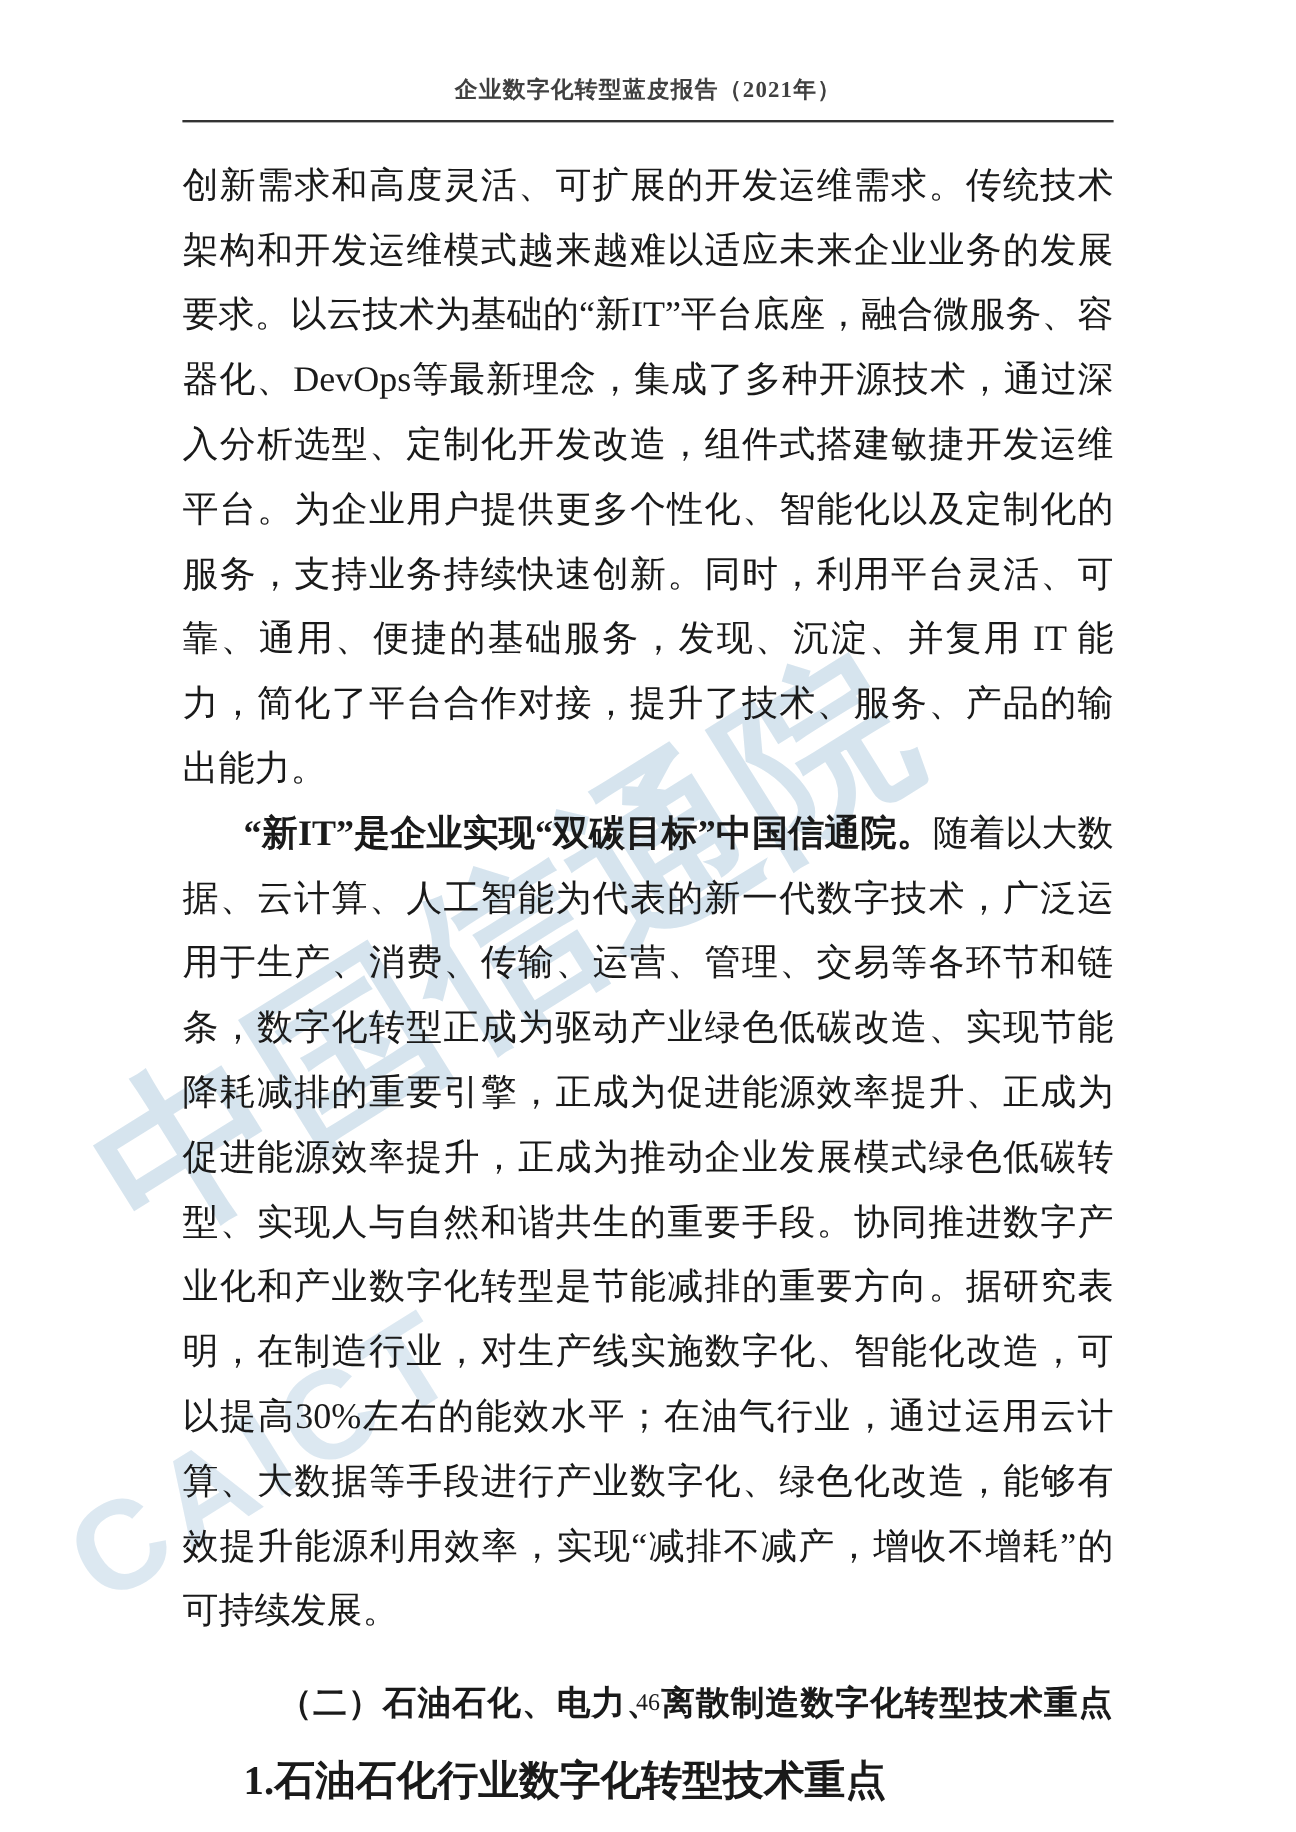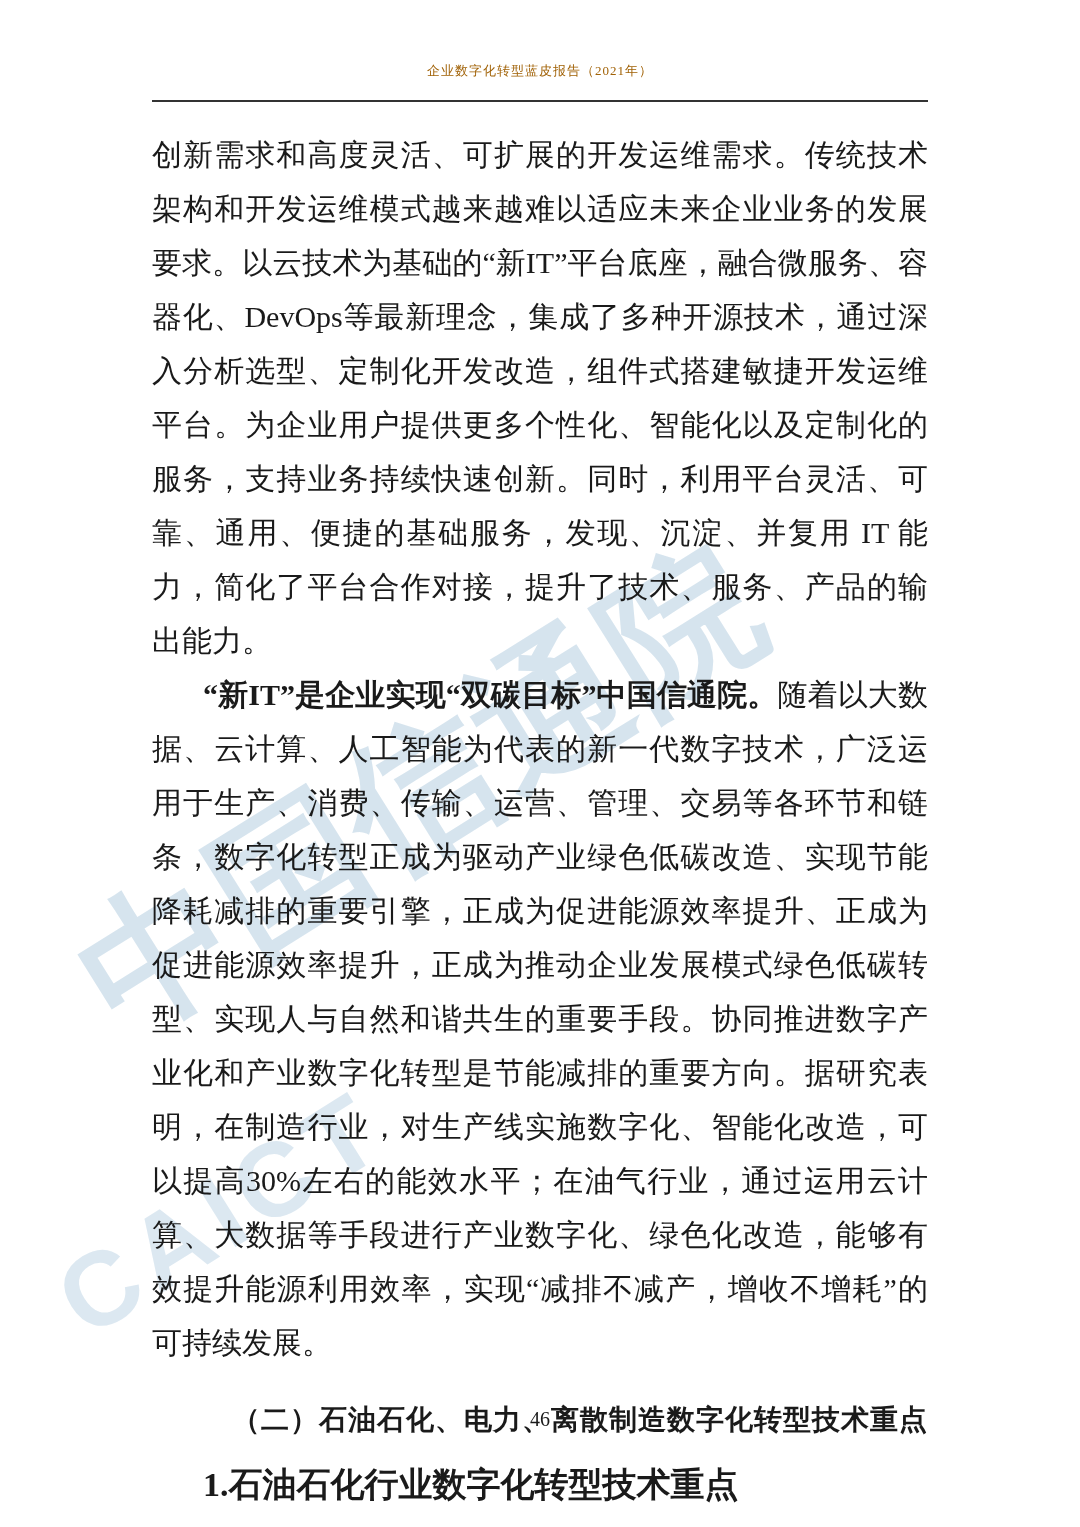--- a/index.html
+++ b/index.html
@@ -57,24 +57,24 @@
 
   
   .doc-header {
     position: absolute;
     left: 152px;
     top: 62px;
     width: 776px;
     text-align: center;
   }
   .doc-header .htitle {
-    font-size: 13px;
-    font-weight: normal;
+    font-size: 19px;
+    font-weight: bold;
     letter-spacing: 1px;
-    color: #a16207;
+    color: #404040;
   }
   .header-rule {
     position: absolute;
     left: 152px;
     top: 100px;
     width: 776px;
     height: 2px;
     background: #333333;
   }
 

